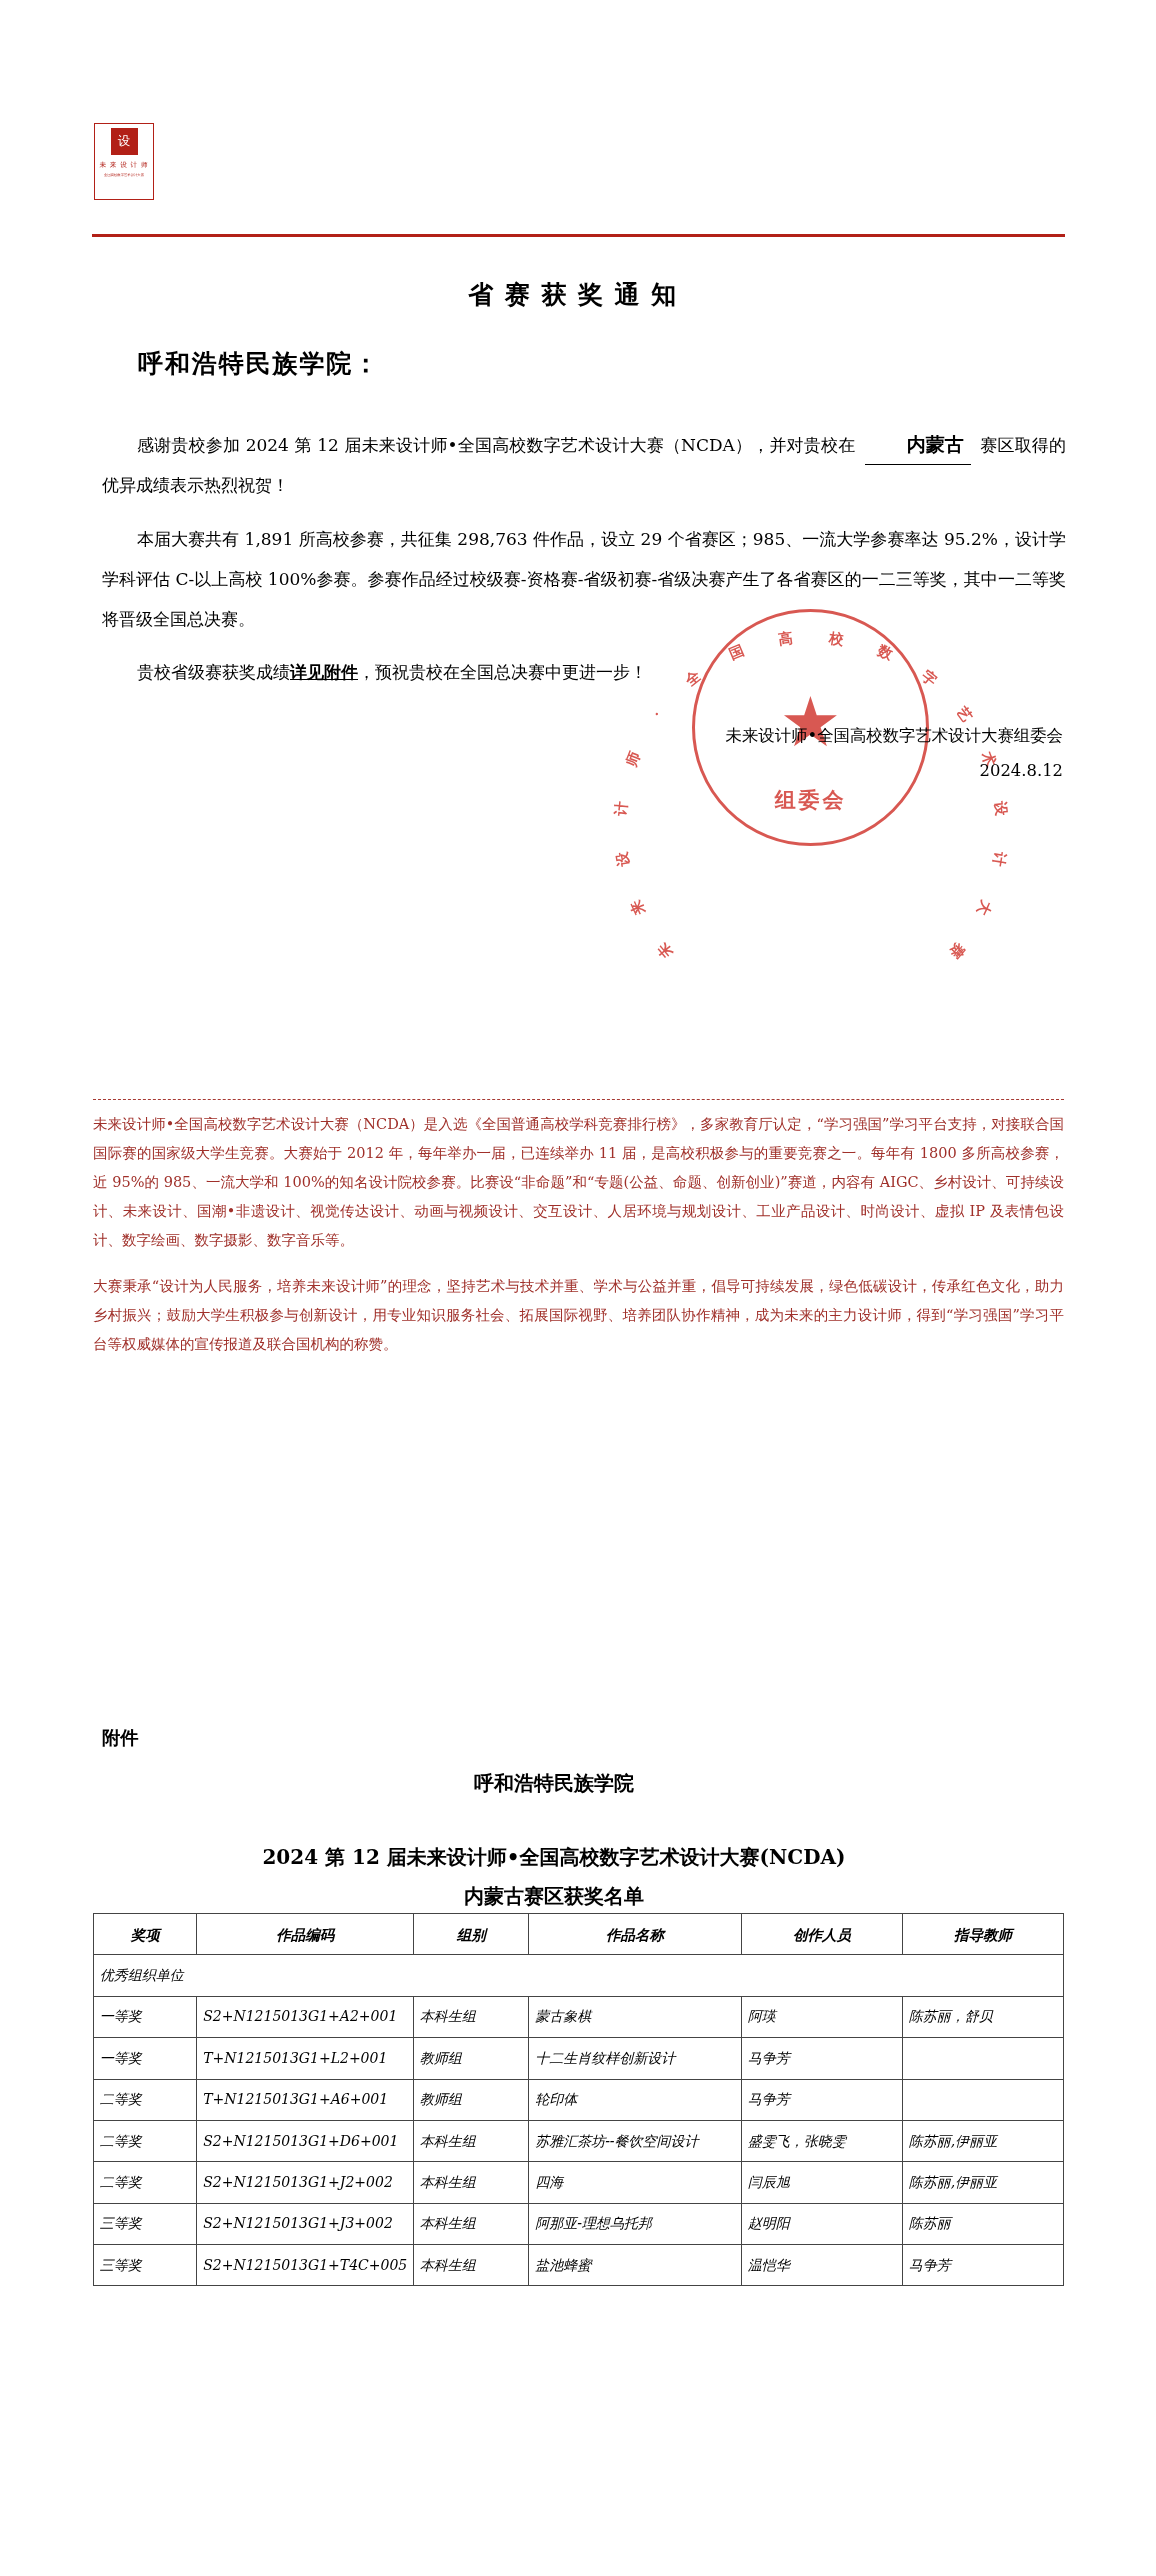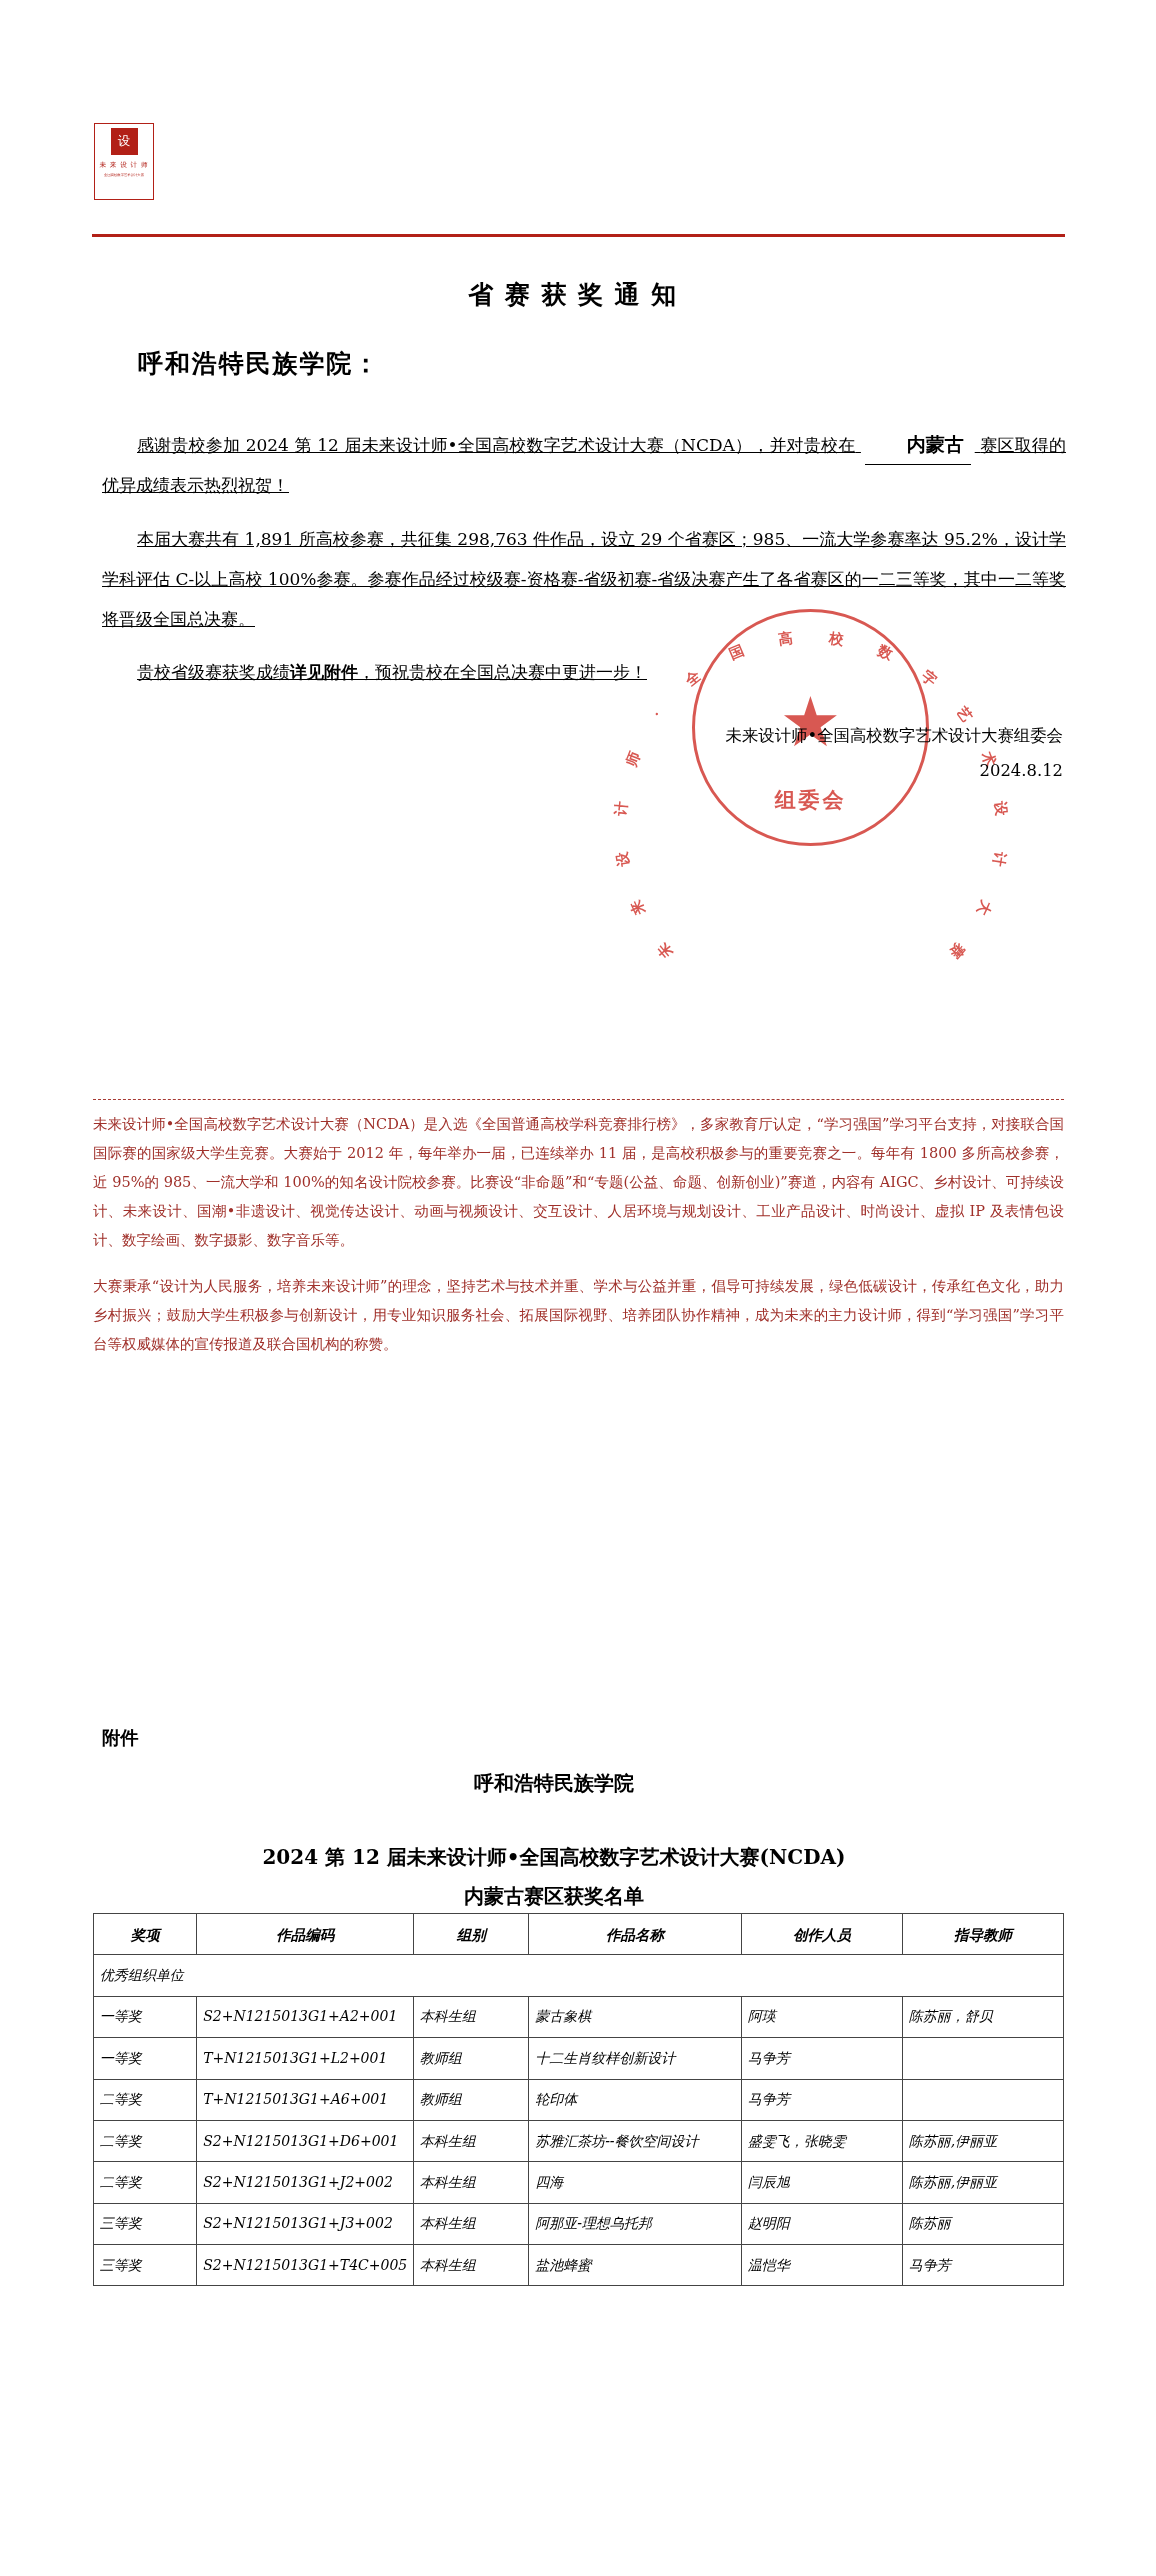--- a/index.html
+++ b/index.html
@@ -112,21 +112,20 @@
     top: 424px;
     width: 964px;
     font-size: 17px;
     line-height: 40px;
     text-align: justify;
     font-family: "DejaVu Serif", serif;
   }
   .body-text p {
     margin: 0 0 13.5px 0;
     text-indent: 35px;
-    text-decoration: underline;
   }
   .fill-blank {
     display: inline-block;
     min-width: 106px;
     text-align: center;
     border-bottom: 1.4px solid #000;
     font-weight: bold;
     font-size: 19px;
     font-family: "DejaVu Serif", serif;
     margin: 0 3.9px;

